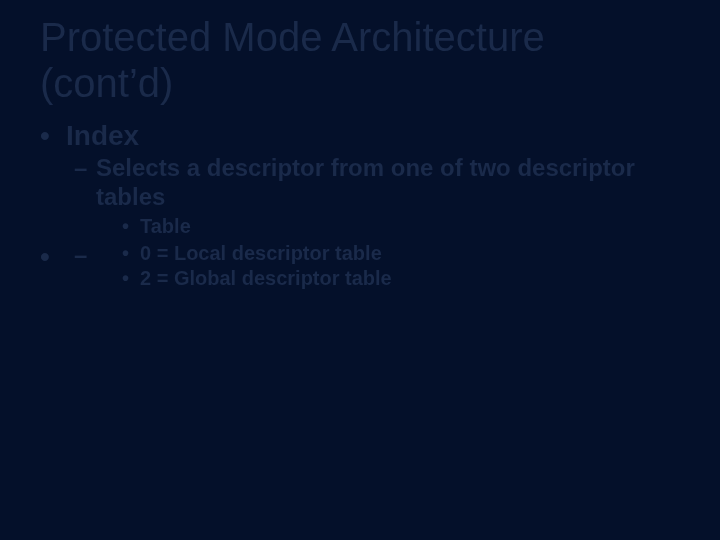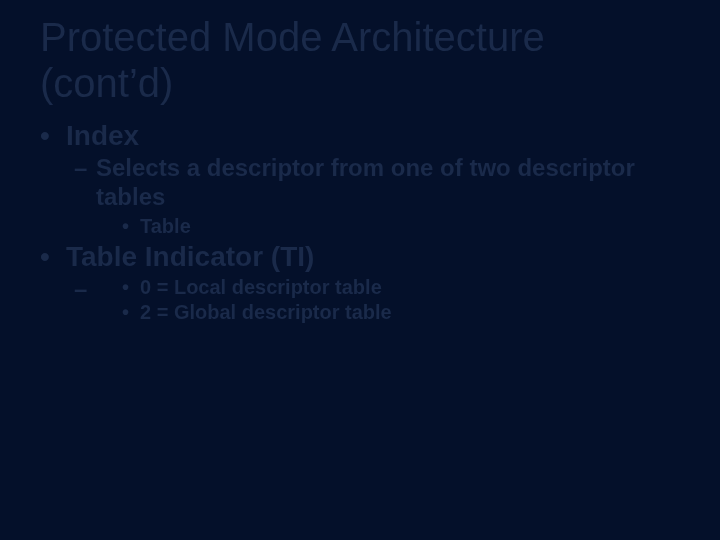--- a/index.html
+++ b/index.html
@@ -83,21 +83,20 @@
           <ul class="lvl3">
             <li>
               <span>Table</span>
             </li>
           </ul>
         </li>
       </ul>
     </li>
 
     <li>
-      <span>Table Indicator (TI)</span>
       <ul class="lvl2">
         <li>
           <ul class="lvl3">
             <li>
               <span>0 = Local descriptor table</span>
             </li>
             <li>
               <span>2 = Global descriptor table</span>
             </li>
           </ul>

